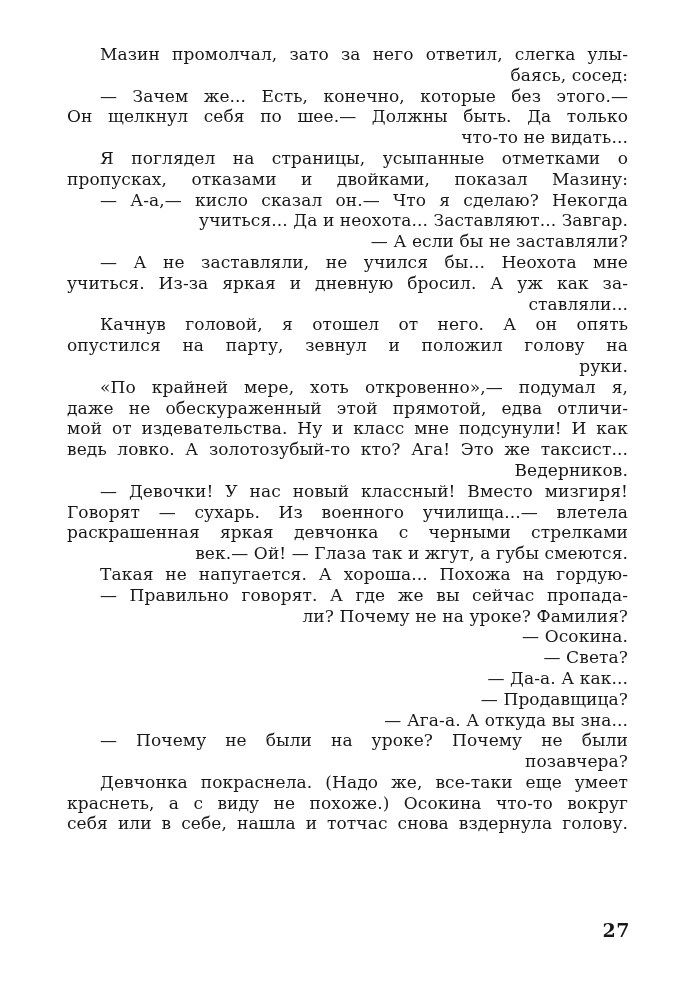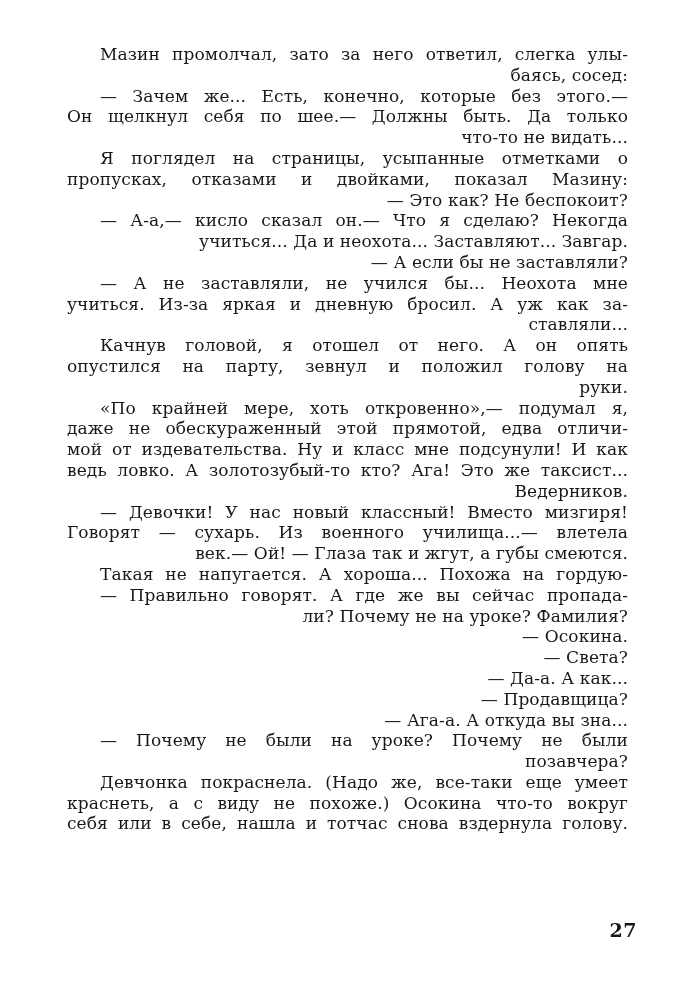--- a/index.html
+++ b/index.html
@@ -38,21 +38,21 @@
   }
   .line.just {
     text-align: justify;
     text-align-last: justify;
   }
   .line.ind {
     text-indent: 33px;
   }
   .page-number {
     position: absolute;
-    left: 76px;
+    left: 69px;
     top: 919px;
     width: 561px;
     text-align: right;
     color: #181818;
     font-size: 19px;
     font-weight: bold;
     letter-spacing: 0.5px;
   }
 </style>
 </head>
@@ -60,37 +60,37 @@
 
 <div class="page">
   <div class="text-block">
       <div class="line just ind">Мазин промолчал, зато за него ответил, слегка улы-</div>
       <div class="line">баясь, сосед:</div>
       <div class="line just ind">— Зачем же... Есть, конечно, которые без этого.—</div>
       <div class="line just">Он щелкнул себя по шее.— Должны быть. Да только</div>
       <div class="line">что-то не видать...</div>
       <div class="line just ind">Я поглядел на страницы, усыпанные отметками о</div>
       <div class="line just">пропусках, отказами и двойками, показал Мазину:</div>
-      <div class="line ind">— Это как? Не беспокоит?</div>
       <div class="line just ind">— А-а,— кисло сказал он.— Что я сделаю? Некогда</div>
       <div class="line">учиться... Да и неохота... Заставляют... Завгар.</div>
       <div class="line ind">— А если бы не заставляли?</div>
       <div class="line just ind">— А не заставляли, не учился бы... Неохота мне</div>
       <div class="line just">учиться. Из-за яркая и дневную бросил. А уж как за-</div>
       <div class="line">ставляли...</div>
       <div class="line just ind">Качнув головой, я отошел от него. А он опять</div>
       <div class="line just">опустился на парту, зевнул и положил голову на</div>
       <div class="line">руки.</div>
       <div class="line just ind">«По крайней мере, хоть откровенно»,— подумал я,</div>
       <div class="line just">даже не обескураженный этой прямотой, едва отличи-</div>
       <div class="line just">мой от издевательства. Ну и класс мне подсунули! И как</div>
       <div class="line just">ведь ловко. А золотозубый-то кто? Ага! Это же таксист...</div>
       <div class="line">Ведерников.</div>
       <div class="line just ind">— Девочки! У нас новый классный! Вместо мизгиря!</div>
       <div class="line just">Говорят — сухарь. Из военного училища...— влетела</div>
+      <div class="line just">раскрашенная яркая девчонка с черными стрелками</div>
       <div class="line">век.— Ой! — Глаза так и жгут, а губы смеются.</div>
       <div class="line just ind">Такая не напугается. А хороша... Похожа на гордую-</div>
       <div class="line just ind">— Правильно говорят. А где же вы сейчас пропада-</div>
       <div class="line">ли? Почему не на уроке? Фамилия?</div>
       <div class="line ind">— Осокина.</div>
       <div class="line ind">— Света?</div>
       <div class="line ind">— Да-а. А как...</div>
       <div class="line ind">— Продавщица?</div>
       <div class="line ind">— Ага-а. А откуда вы зна...</div>
       <div class="line just ind">— Почему не были на уроке? Почему не были</div>

